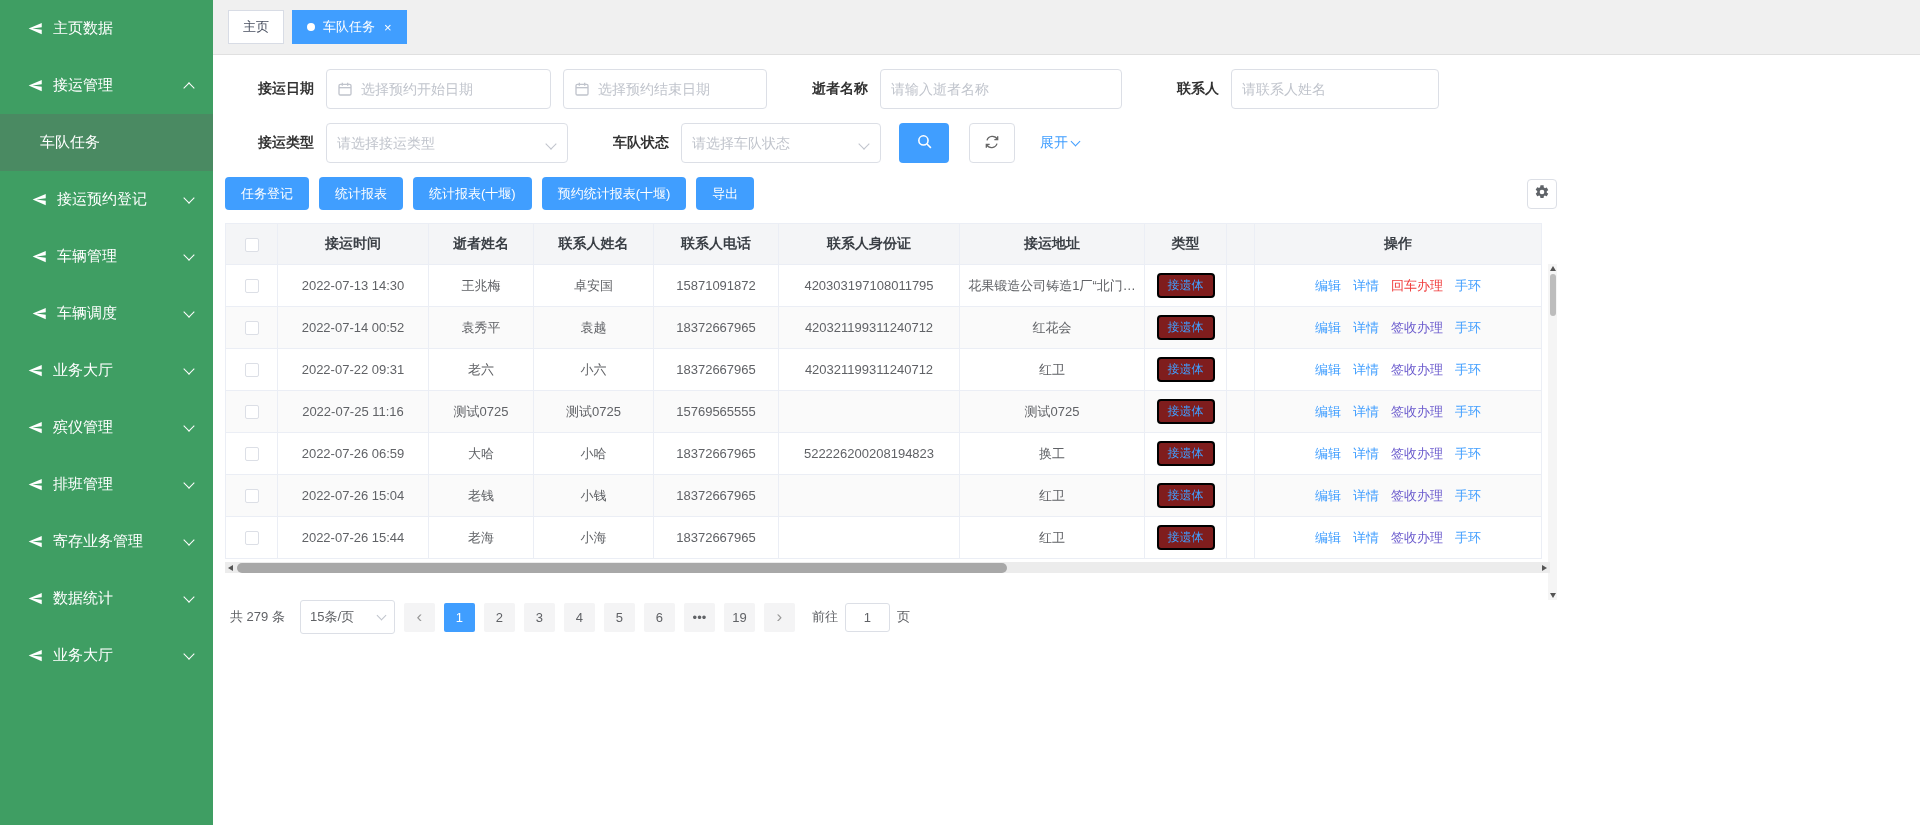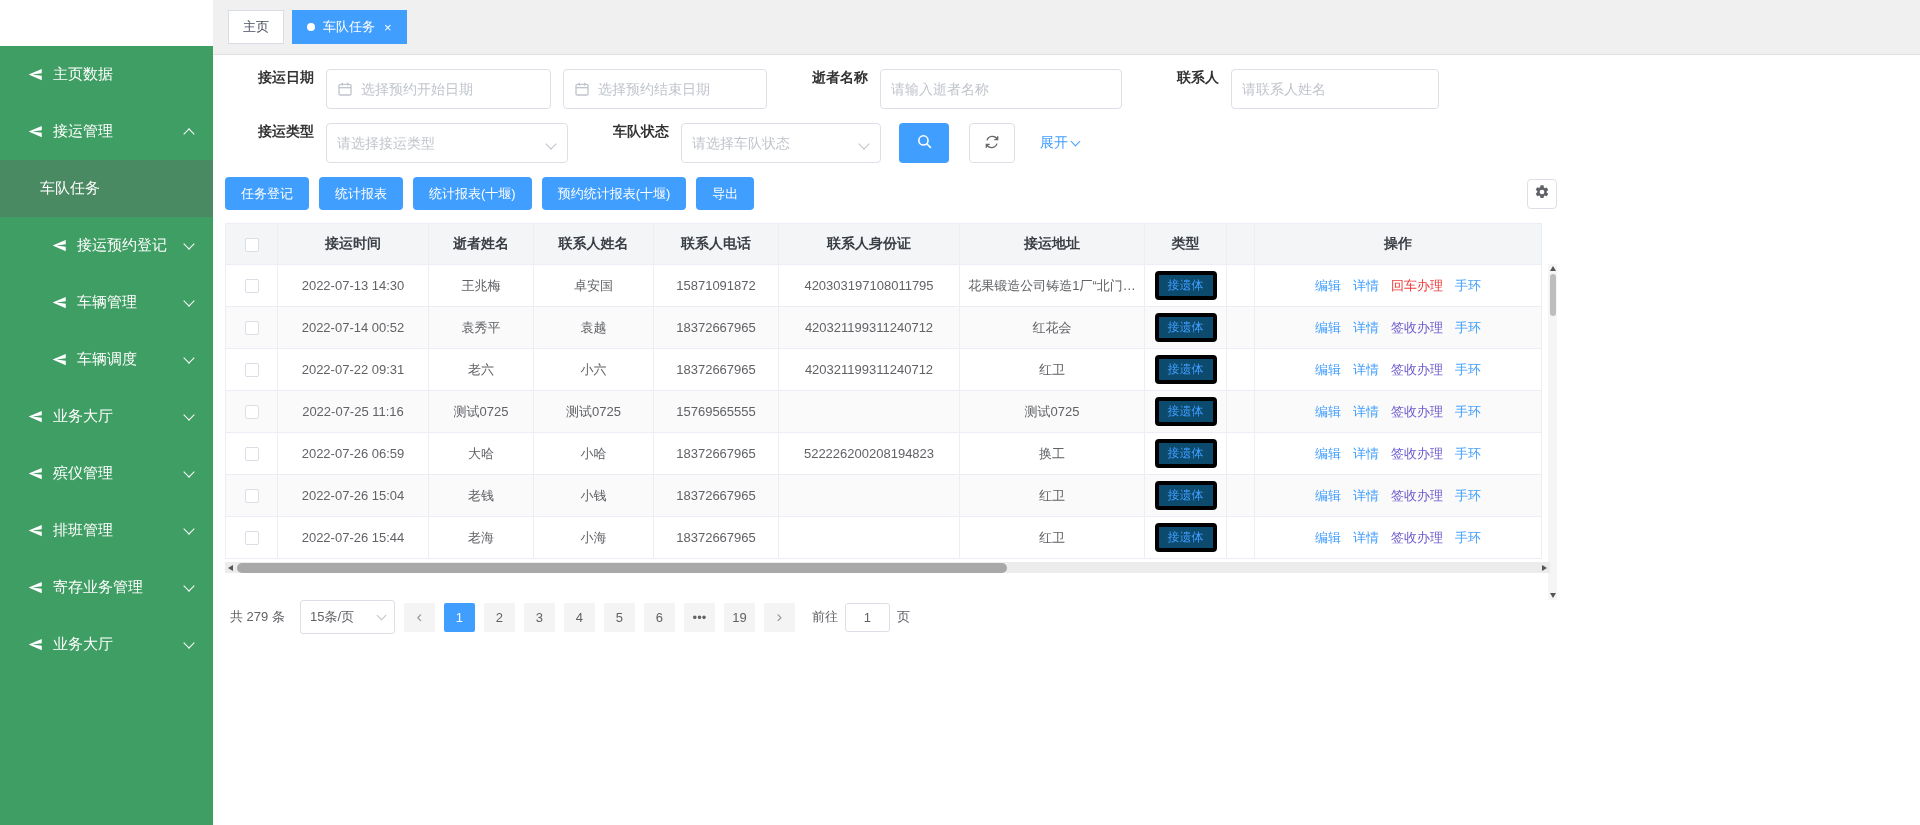--- a/index.html
+++ b/index.html
@@ -5,44 +5,44 @@
   :root{
     --green:#3f9e63; --green-active:#4a8a62; --accent:#409eff;
     --danger:#f03a3a; --purple:#6a5acd; --border:#dcdfe6; --tborder:#ebeef5;
     --text:#333; --text2:#606266; --ph:#c0c4cc;
   }
   *{box-sizing:border-box;margin:0;padding:0;font-family:"Liberation Sans","DejaVu Sans",sans-serif;}
   body{width:1920px;height:825px;background:#fff;overflow:hidden;}
   .app{display:flex;width:1920px;height:825px;}
 
   
-  .sidebar{width:213px;flex-shrink:0;background:var(--green);color:#fff;overflow:hidden;margin-top:46px;}
+  .sidebar{width:213px;flex-shrink:0;background:var(--green);color:#fff;overflow:hidden;}
   .side-item{height:57px;display:flex;align-items:center;padding:0 20px 0 28px;cursor:pointer;font-size:15px;}
   .side-item.ind1{padding-left:40px;}
-  .side-item.ind2{padding-left:52px;}
+  .side-item.ind2{padding-left:32px;}
   .side-item.active{background:var(--green-active);}
   .side-icon{margin-right:10px;display:inline-flex;align-items:center;}
   .side-label{flex:1;white-space:nowrap;}
   .chev{width:8px;height:8px;border-right:1.6px solid #fff;border-bottom:1.6px solid #fff;display:inline-block;}
   .chev.down{transform:rotate(45deg);margin-top:-4px;}
   .chev.up{transform:rotate(-135deg);margin-top:4px;}
 
   
   .main{flex:1;display:flex;flex-direction:column;background:#fff;overflow:hidden;}
   .tabbar{height:55px;background:#f0f0f0;border-bottom:1px solid #e0e0e0;display:flex;align-items:center;padding-left:15px;gap:8px;flex-shrink:0;}
   .tab{height:34px;display:flex;align-items:center;padding:0 14px;background:#fff;border:1px solid #d8dce5;font-size:13px;color:#495060;cursor:pointer;}
   .tab.active{background:var(--accent);border-color:var(--accent);color:#fff;}
   .tab .dot{width:8px;height:8px;border-radius:50%;background:#fff;margin-right:8px;}
   .tab .close{margin-left:9px;font-size:13px;}
 
   .content{padding-left:12px;}
 
   
   .filters{padding:14px 0 0 33px;}
-  .f-row{display:flex;margin-bottom:14px;}
+  .f-row{display:flex;align-items:center;margin-bottom:14px;}
   .f-label{font-weight:bold;font-size:14px;color:var(--text);margin-right:12px;white-space:nowrap;}
   .f-input{height:40px;border:1px solid var(--border);border-radius:4px;background:#fff;display:flex;align-items:center;position:relative;}
   .f-input input{border:none;outline:none;width:100%;height:100%;font-size:14px;color:var(--text2);background:transparent;padding:0 10px;}
   .f-input input::placeholder{color:var(--ph);}
   .f-input.date input{padding-left:34px;}
   .cal-icon{position:absolute;left:10px;top:11px;display:inline-flex;}
   .sel-chev{position:absolute;right:12px;top:16px;width:8px;height:8px;border-right:1.4px solid #c0c4cc;border-bottom:1.4px solid #c0c4cc;transform:rotate(45deg);}
   .w225{width:225px;} .w222{width:204px;} .w205{width:242px;} .w208{width:208px;} .w200{width:200px;}
   .gap45{margin-left:45px;} .gap55{margin-left:55px;} .gap12{margin-left:12px;} .gap18{margin-left:18px;} .gap20{margin-left:20px;} .gap25{margin-left:25px;}
   .btn-search{width:50px;height:40px;background:var(--accent);border:none;border-radius:4px;display:flex;align-items:center;justify-content:center;cursor:pointer;}
@@ -55,21 +55,21 @@
   .tb-btn{height:33px;padding:0 16px;background:var(--accent);color:#fff;border:none;border-radius:4px;font-size:13px;cursor:pointer;white-space:nowrap;}
   .gear-btn{margin-left:auto;width:30px;height:30px;background:#fff;border:1px solid var(--border);border-radius:4px;display:flex;align-items:center;justify-content:center;cursor:pointer;}
 
   
   .table-wrap{position:relative;width:1332px;margin-top:13px;}
   table{border-collapse:collapse;table-layout:fixed;width:1316px;font-size:13px;color:var(--text2);}
   th,td{border:1px solid var(--tborder);height:42px;text-align:center;overflow:hidden;white-space:nowrap;text-overflow:ellipsis;padding:0 6px;}
   th{background:#f4f5f7;color:#3a3f45;font-weight:bold;font-size:14px;height:41px;}
   tbody tr:nth-child(even){background:#fafafa;}
   .cb{display:inline-block;width:14px;height:14px;border:1px solid var(--border);border-radius:2px;background:#fff;vertical-align:middle;cursor:pointer;}
-  .tag{display:inline-block;padding:3px 9px;font-size:12px;color:var(--accent);background:#0c4a6e;border:4px solid #000000;border-radius:4px;line-height:1.2;}
+  .tag{display:inline-block;padding:3px 9px;font-size:12px;color:var(--accent);background:#7f1d1d;border:2px solid #000000;border-radius:4px;line-height:1.2;}
   .act{margin:0 6px;cursor:pointer;font-size:13px;white-space:nowrap;}
   .act.blue{color:var(--accent);} .act.red{color:var(--danger);} .act.purple{color:var(--purple);}
 
   .vscroll{position:absolute;top:41px;right:0;width:9px;height:336px;background:#f5f5f5;}
   .vscroll::before{content:"";position:absolute;top:2px;left:1.5px;border-left:3px solid transparent;border-right:3px solid transparent;border-bottom:5px solid #555;}
   .vscroll::after{content:"";position:absolute;bottom:2px;left:1.5px;border-left:3px solid transparent;border-right:3px solid transparent;border-top:5px solid #555;}
   .vthumb{position:absolute;top:10px;left:1.5px;width:6px;height:42px;background:#bdbdbd;border-radius:3px;}
 
   .hscroll{position:relative;width:1325px;height:11px;background:#ececec;margin-top:3px;}
   .hscroll::before{content:"";position:absolute;left:3px;top:2.5px;border-top:3px solid transparent;border-bottom:3px solid transparent;border-right:5px solid #555;}
@@ -169,20 +169,29 @@
           <span class="side-label">排班管理</span>
           <span class="chev down"></span>
         </div>
         <div class="side-item ind0">
           <span class="side-icon">
             <svg width="15" height="15" viewBox="0 0 24 24" style="transform:scaleX(-1)">
               <path d="M2 21L23 12 2 3v7l15 2-15 2z" fill="#fff"></path>
             </svg>
           </span>
           <span class="side-label">寄存业务管理</span>
+          <span class="chev down"></span>
+        </div>
+        <div class="side-item ind0">
+          <span class="side-icon">
+            <svg width="15" height="15" viewBox="0 0 24 24" style="transform:scaleX(-1)">
+              <path d="M2 21L23 12 2 3v7l15 2-15 2z" fill="#fff"></path>
+            </svg>
+          </span>
+          <span class="side-label">数据统计</span>
           <span class="chev down"></span>
         </div>
         <div class="side-item ind0">
           <span class="side-icon">
             <svg width="15" height="15" viewBox="0 0 24 24" style="transform:scaleX(-1)">
               <path d="M2 21L23 12 2 3v7l15 2-15 2z" fill="#fff"></path>
             </svg>
           </span>
           <span class="side-label">业务大厅</span>
           <span class="chev down"></span>

